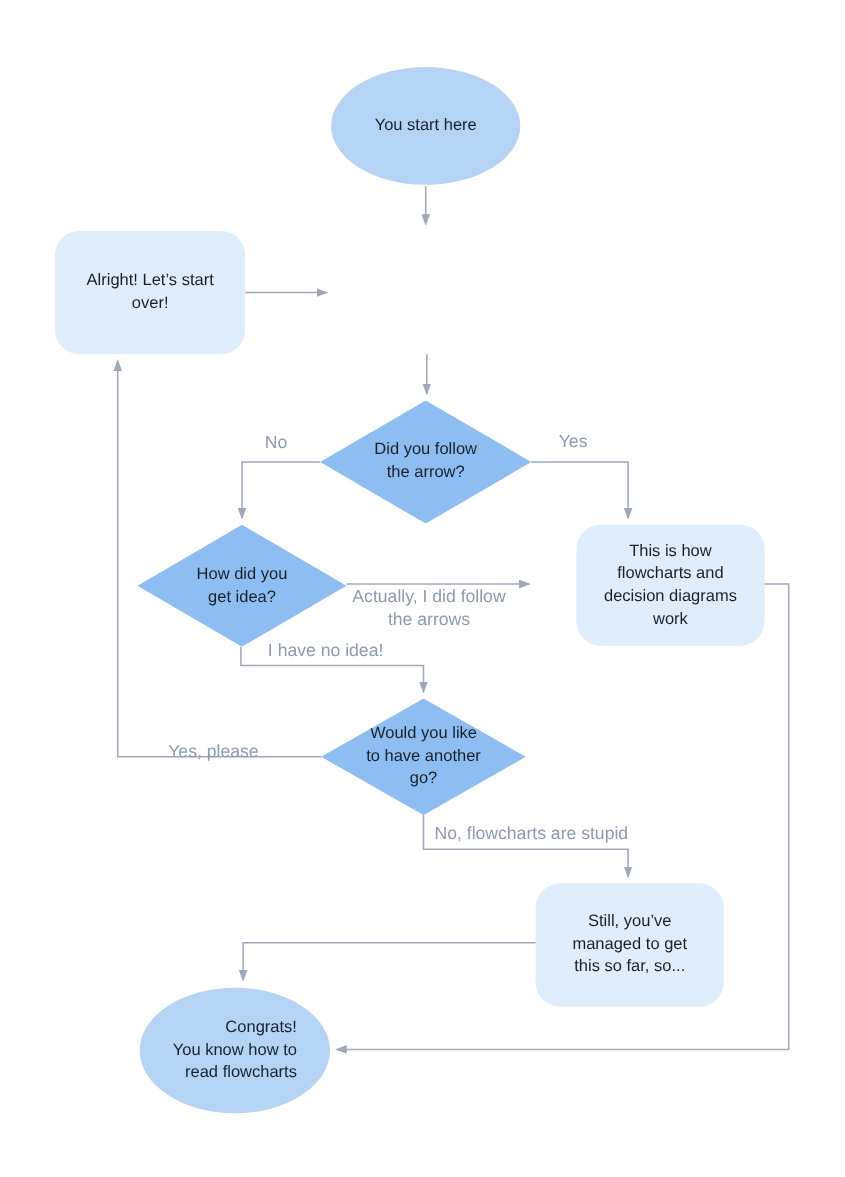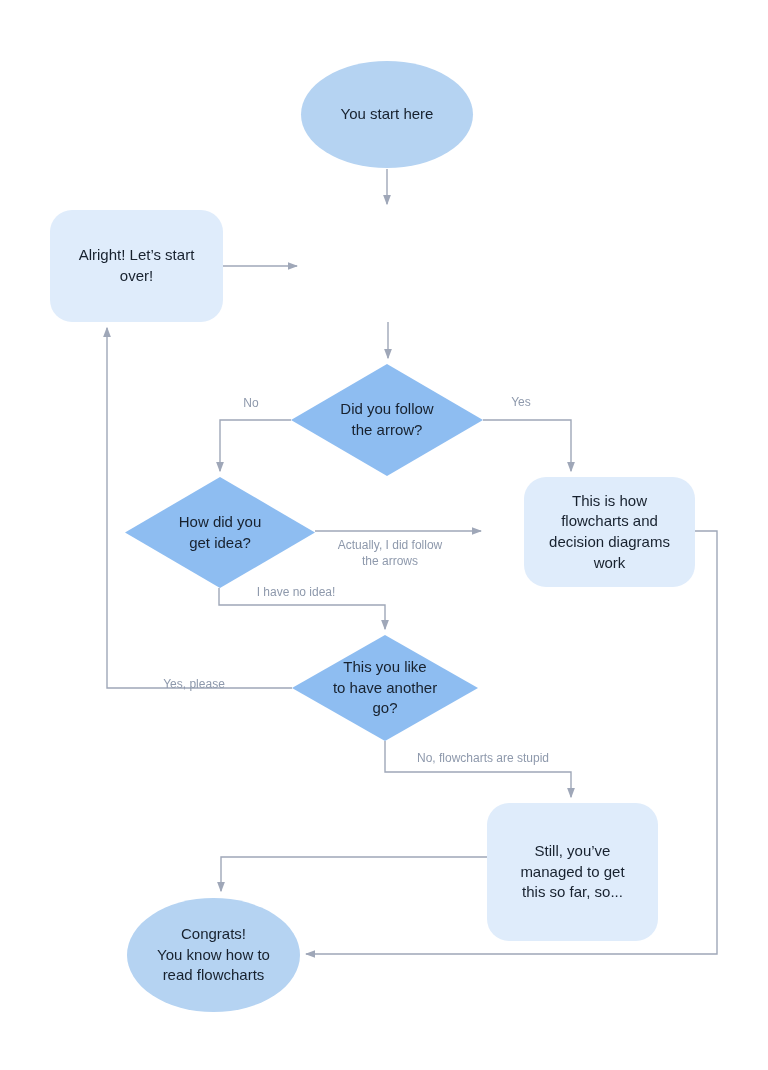--- a/index.html
+++ b/index.html
@@ -28,31 +28,31 @@
     display: flex;
     align-items: center;
     justify-content: center;
     text-align: center;
     color: var(--node-text, #17212e);
     font-size: 15px;
     line-height: 1.38;
   }
   .node .lbl { white-space: pre-line; }
 
-  .terminal { background: var(--terminal-fill, #b5d3f2); border-radius: 50%; }
+  .terminal { background: var(--terminal-fill, #b5d3f2); border-radius: 50%; text-align: right; }
   .process  { background: var(--process-fill, #dfecfb); border-radius: 22px; }
   .decision {
     background: var(--decision-fill, #8ebdf1);
     clip-path: polygon(50% 0, 100% 50%, 50% 100%, 0 50%);
   }
 
   .edge-label {
     position: absolute;
     transform: translate(-50%, -50%);
-    font-size: 12px;
+    font-size: 16px;
     line-height: 1.3;
     color: var(--edge-label-text, #8e99ac);
     white-space: pre-line;
     text-align: center;
   }
 </style>
 </head>
 <body>
 
 <div id="canvas">
@@ -97,26 +97,26 @@
   </div>
 
   <div class="node process" style="left:487px; top:477px; width:171px; height:110px;margin-left:37px;">
     <span class="lbl">This is how
 flowcharts and
 decision diagrams
 work</span>
   </div>
 
   <div class="node decision" style="left:292px; top:635px; width:186px; height:106px;">
-    <span class="lbl">This you like
+    <span class="lbl">Would you like
 to have another
 go?</span>
   </div>
 
-  <div class="node process" style="left:487px; top:803px; width:171px; height:138px;">
+  <div class="node process" style="left:487px; top:803px; width:171px; height:112px;">
     <span class="lbl">Still, you’ve
 managed to get
 this so far, so...</span>
   </div>
 
   <div class="node terminal" style="left:127px; top:898px; width:173px; height:114px;">
     <span class="lbl">Congrats!
 You know how to
 read flowcharts</span>
   </div>

